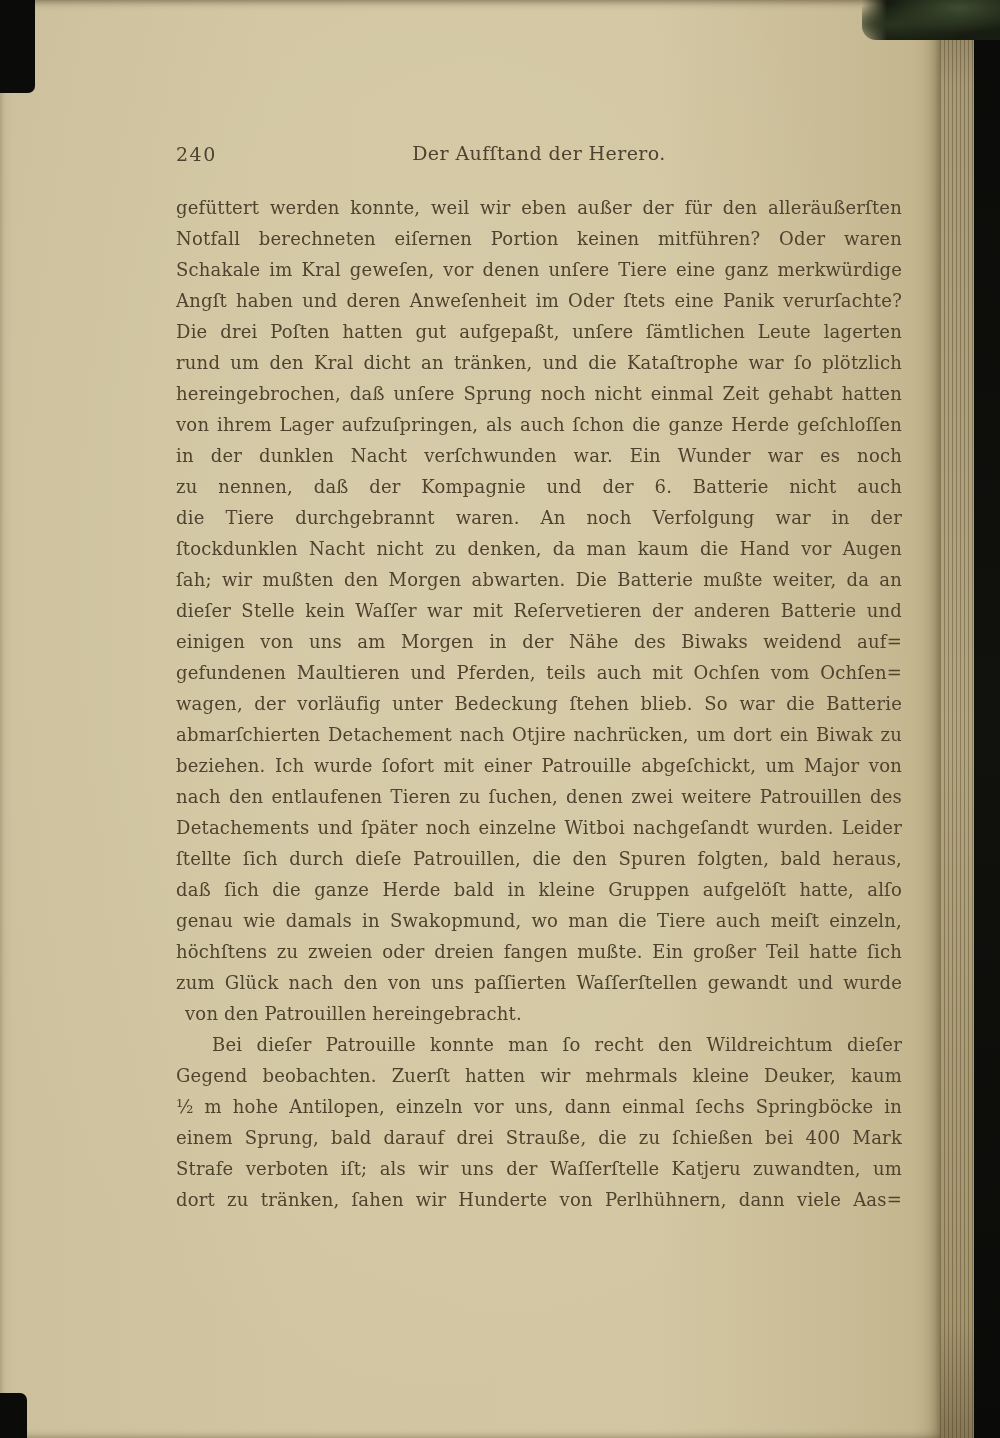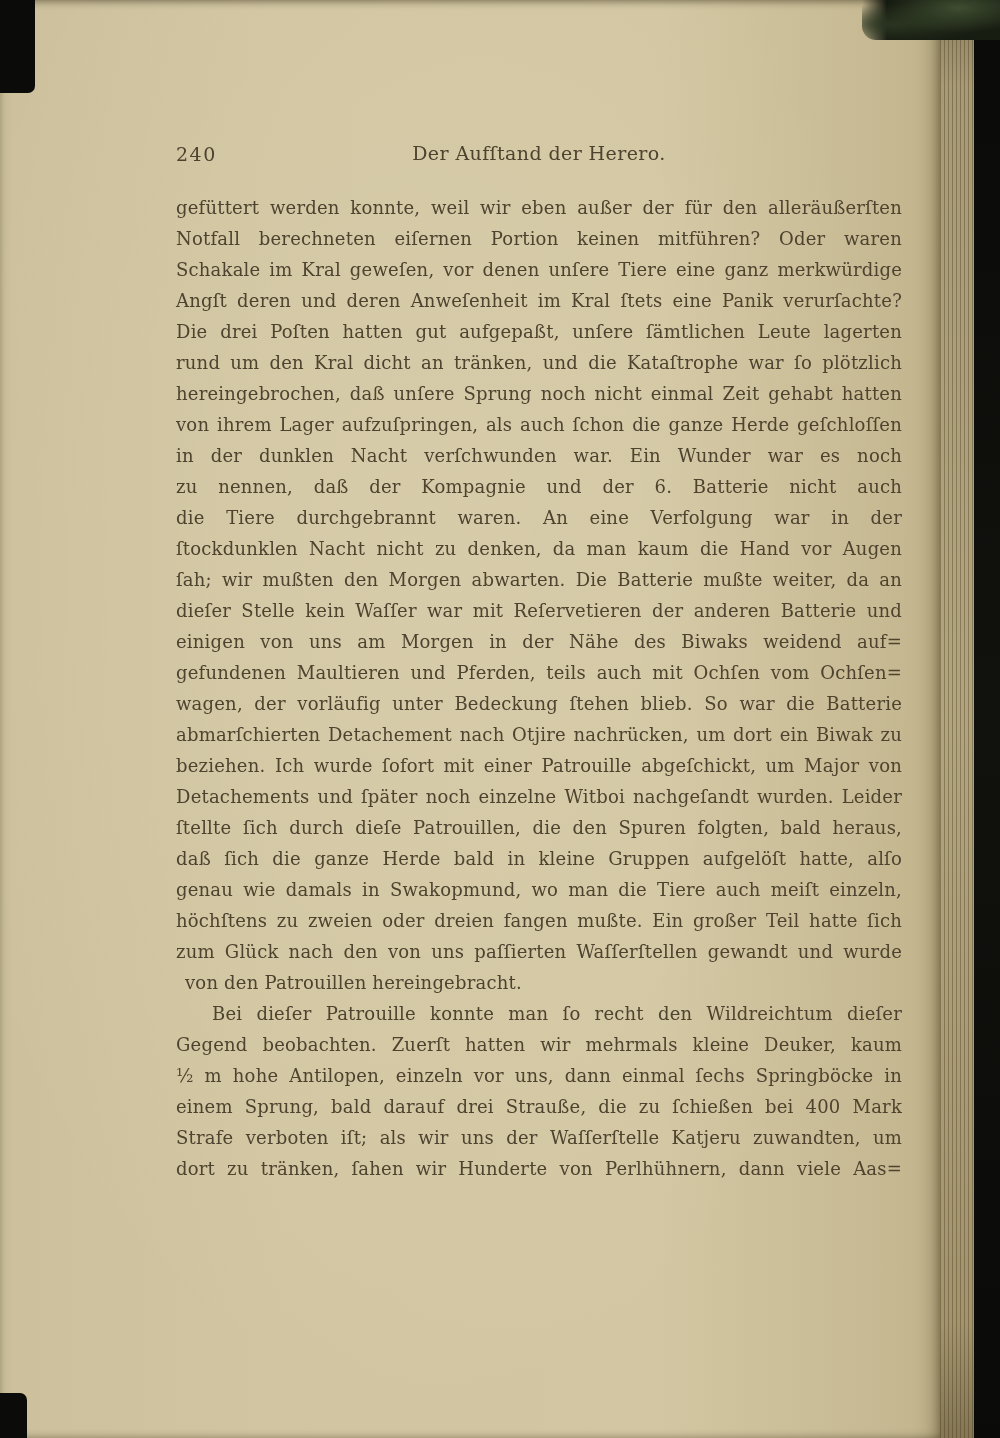--- a/index.html
+++ b/index.html
@@ -131,36 +131,37 @@
   <div class="paper">
     <div class="text-col">
       <div class="page-head">
         <span class="page-number">240</span>
         <span class="running-title">Der Aufſtand der Herero.</span>
       </div>
       <div class="body-text" id="body-text">
           <div class="line">gefüttert werden konnte, weil wir eben außer der für den alleräußerſten</div>
           <div class="line">Notfall berechneten eiſernen Portion keinen mitführen?  Oder waren</div>
           <div class="line">Schakale im Kral geweſen, vor denen unſere Tiere eine ganz merkwürdige</div>
-          <div class="line">Angſt deren und deren Anweſenheit im Kral ſtets eine Panik verurſachte?</div>
+          <div class="line">Angſt haben und deren Anweſenheit im Oder ſtets eine Panik verurſachte?</div>
           <div class="line">Die drei Poſten hatten gut aufgepaßt, unſere ſämtlichen Leute lagerten</div>
           <div class="line">rund um den Kral dicht an tränken, und die Kataſtrophe war ſo plötzlich</div>
           <div class="line">hereingebrochen, daß unſere Sprung noch nicht einmal Zeit gehabt hatten</div>
           <div class="line">von ihrem Lager aufzuſpringen, als auch ſchon die ganze Herde geſchloſſen</div>
           <div class="line">in der dunklen Nacht verſchwunden war.  Ein Wunder war es noch</div>
           <div class="line">zu nennen, daß der Kompagnie und der 6. Batterie nicht auch</div>
-          <div class="line">die Tiere durchgebrannt waren.  An eine Verfolgung war in der</div>
+          <div class="line">die Tiere durchgebrannt waren.  An noch Verfolgung war in der</div>
           <div class="line">ſtockdunklen Nacht nicht zu denken, da man kaum die Hand vor Augen</div>
           <div class="line">ſah; wir mußten den Morgen abwarten.  Die Batterie mußte weiter, da an</div>
           <div class="line">dieſer Stelle kein Waſſer war mit Reſervetieren der anderen Batterie und</div>
           <div class="line">einigen von uns am Morgen in der Nähe des Biwaks weidend auf=</div>
           <div class="line">gefundenen Maultieren und Pferden, teils auch mit Ochſen vom Ochſen=</div>
           <div class="line">wagen, der vorläufig unter Bedeckung ſtehen blieb.  So war die Batterie</div>
           <div class="line">abmarſchierten Detachement nach Otjire nachrücken, um dort ein Biwak zu</div>
           <div class="line">beziehen.  Ich wurde ſofort mit einer Patrouille abgeſchickt, um Major von</div>
+          <div class="line">nach den entlaufenen Tieren zu ſuchen, denen zwei weitere Patrouillen des</div>
           <div class="line">Detachements und ſpäter noch einzelne Witboi nachgeſandt wurden.  Leider</div>
           <div class="line">ſtellte ſich durch dieſe Patrouillen, die den Spuren folgten, bald heraus,</div>
           <div class="line">daß ſich die ganze Herde bald in kleine Gruppen aufgelöſt hatte, alſo</div>
           <div class="line">genau wie damals in Swakopmund, wo man die Tiere auch meiſt einzeln,</div>
           <div class="line">höchſtens zu zweien oder dreien fangen mußte.  Ein großer Teil hatte ſich</div>
           <div class="line">zum Glück nach den von uns paſſierten Waſſerſtellen gewandt und wurde</div>
           <div class="line last">von den Patrouillen hereingebracht.</div>
           <div class="line indent">Bei dieſer Patrouille konnte man ſo recht den Wildreichtum dieſer</div>
           <div class="line">Gegend beobachten.  Zuerſt hatten wir mehrmals kleine Deuker, kaum</div>
           <div class="line">½ m hohe Antilopen, einzeln vor uns, dann einmal ſechs Springböcke in</div>

